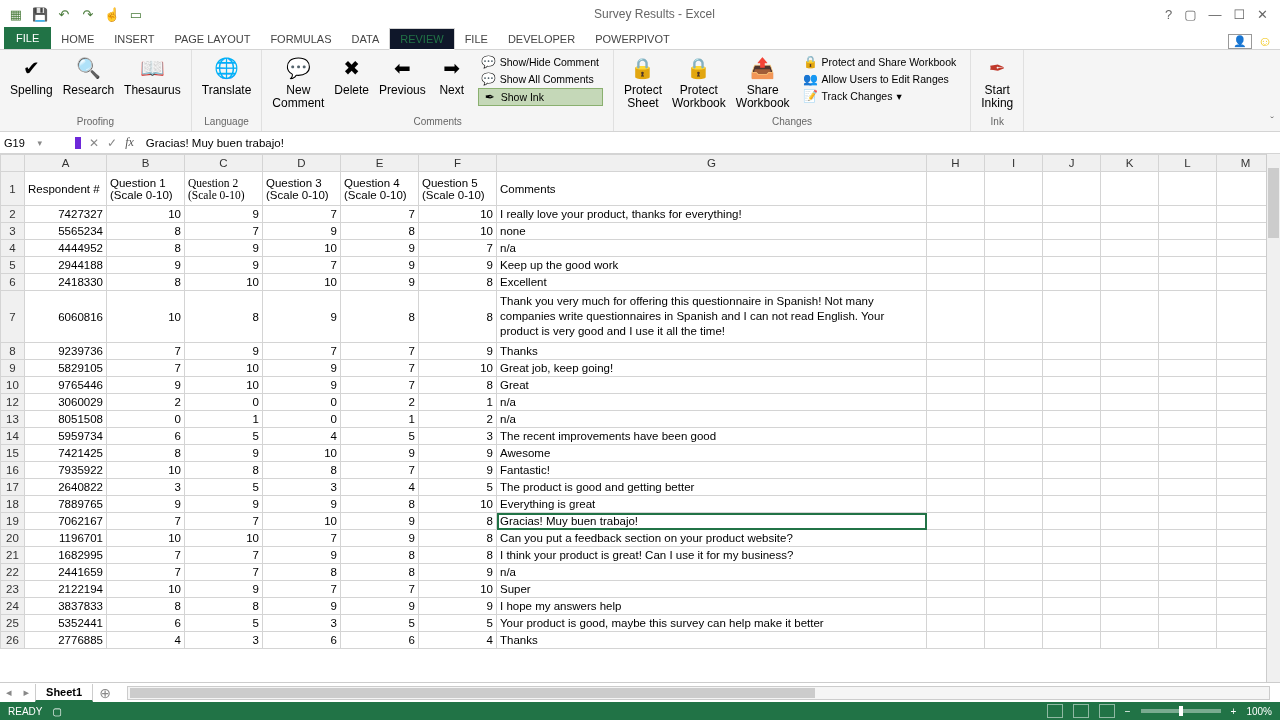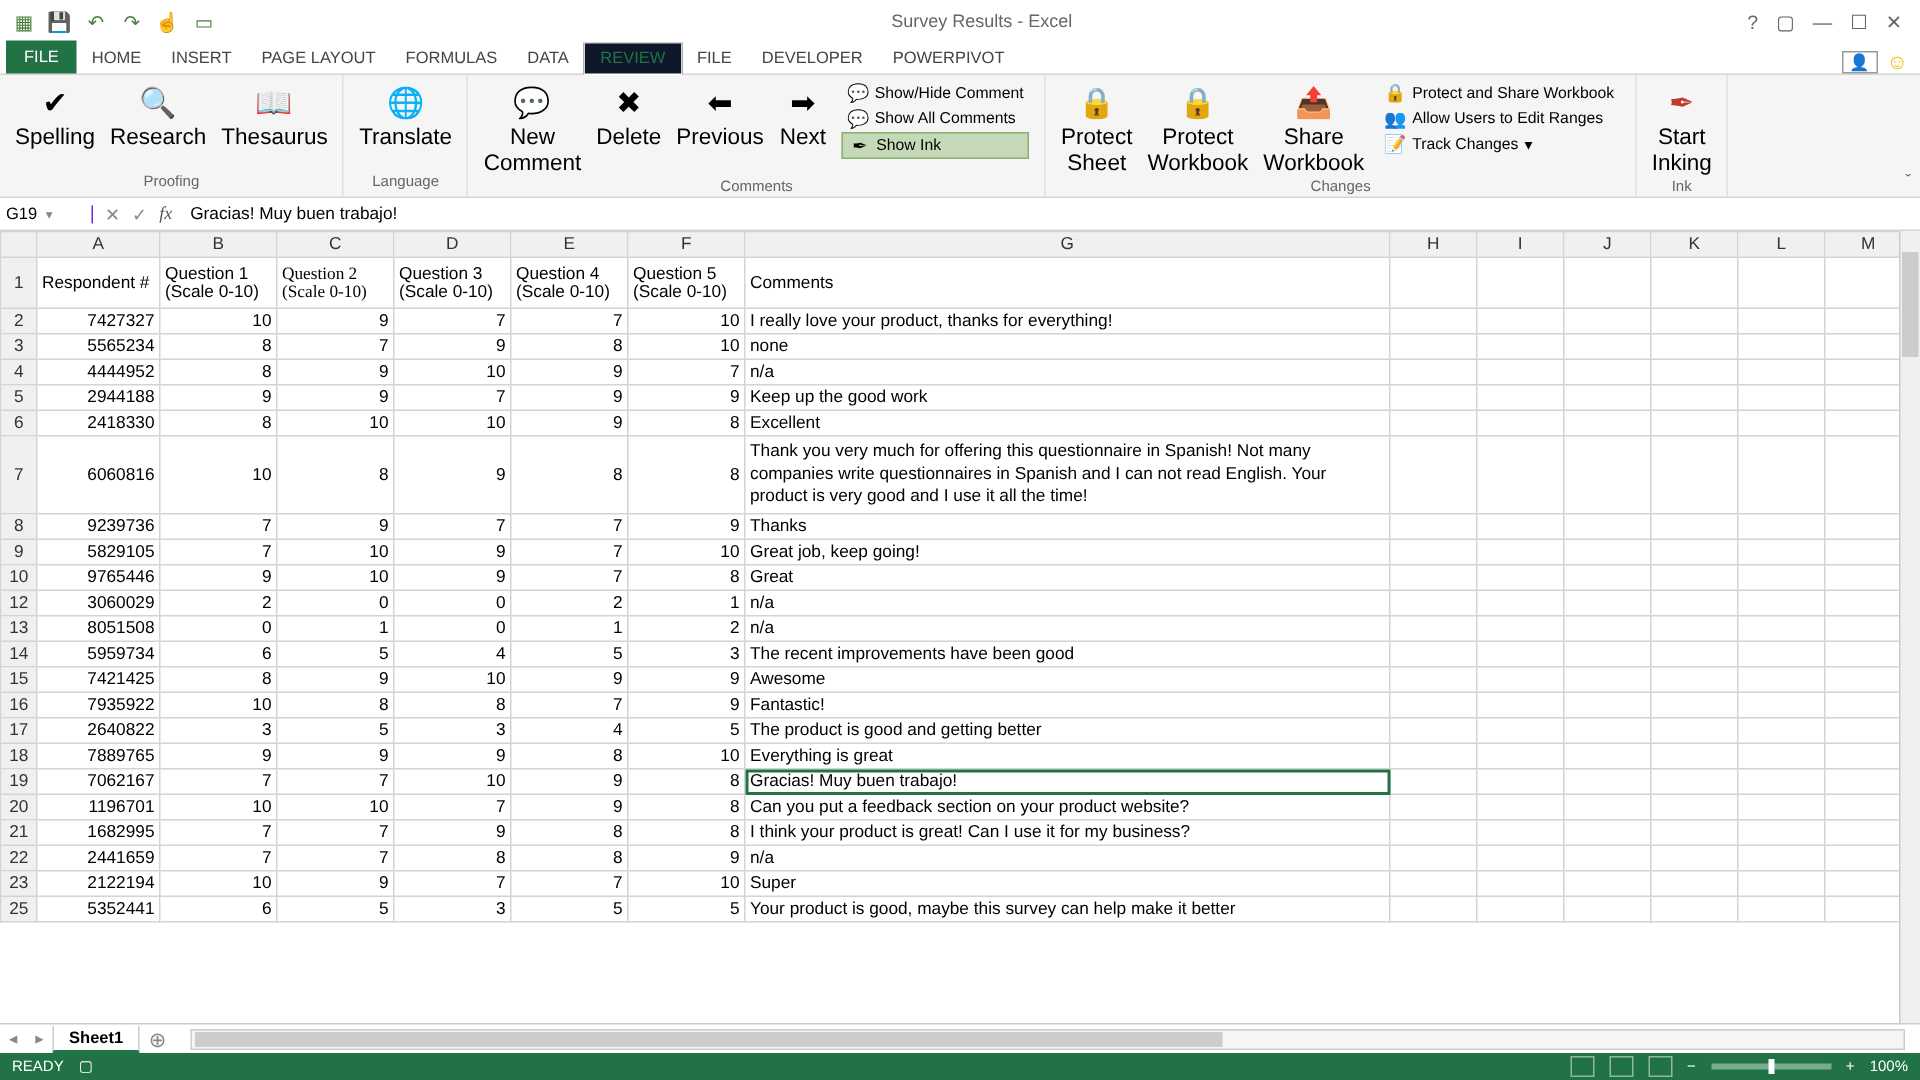--- a/index.html
+++ b/index.html
@@ -21,30 +21,30 @@
 .ribbon-tabs .right { margin-left: auto; display: flex; gap: 6px; padding-right: 8px; align-items: center; }
 .ribbon-tabs .right span { font-size: 14px; }
 
 
 .ribbon { height: 82px; background: #f5f5f5; border-bottom: 1px solid #d4d4d4; display: flex; position: relative; }
 .ribbon-group { border-right: 1px solid #e0e0e0; padding: 2px 6px; display: flex; flex-direction: column; }
 .ribbon-group .buttons { display: flex; gap: 2px; flex: 1; align-items: flex-start; }
 .ribbon-group .label { text-align: center; font-size: 10px; color: #666; padding-bottom: 2px; }
 .bigbtn { display: flex; flex-direction: column; align-items: center; padding: 2px 4px; cursor: pointer; min-width: 40px; }
 .bigbtn .icon { width: 28px; height: 28px; display: flex; align-items: center; justify-content: center; font-size: 20px; }
-.bigbtn .lbl { font-size: 15px; text-align: center; line-height: 1.1; margin-top: 2px; }
+.bigbtn .lbl { font-size: 12px; text-align: center; line-height: 1.1; margin-top: 2px; }
 .smallbtn-col { display: flex; flex-direction: column; gap: 1px; padding: 2px 4px; }
 .smallbtn { display: flex; align-items: center; gap: 4px; font-size: 10.5px; padding: 1px 4px; cursor: pointer; white-space: nowrap; }
 .smallbtn .icon { width: 14px; height: 14px; display: inline-flex; align-items: center; justify-content: center; font-size: 12px; }
 .smallbtn.active { background: #c5d8b8; border: 1px solid #8ab06f; }
 .collapse-ribbon { position: absolute; right: 6px; bottom: 4px; font-size: 11px; color: #666; cursor: pointer; }
 
 
 .formula-row { height: 22px; display: flex; align-items: center; border-bottom: 1px solid #d4d4d4; }
-.namebox { width: 62px; border-right: 1px solid #6d28d9; padding: 0 4px; font-size: 11px; display: flex; align-items: center; }
+.namebox { width: 81px; border-right: 6px solid #6d28d9; padding: 0 4px; font-size: 11px; display: flex; align-items: center; }
 .namebox span { flex: 1; }
 .fx-controls { display: flex; gap: 8px; padding: 0 8px; align-items: center; color: #888; font-size: 12px; }
 .fx-controls .fx { font-style: italic; font-family: serif; color: #555; }
 .formula-input { flex: 1; font-size: 11.5px; padding: 0 4px; }
 
 
 .grid-wrap { position: absolute; top: 154px; left: 0; right: 0; bottom: 38px; overflow: hidden; }
 .grid { border-collapse: collapse; table-layout: fixed; font-size: 11.5px; }
 .grid th, .grid td { border: 1px solid #d4d4d4; height: 17px; padding: 0 3px; overflow: hidden; white-space: nowrap; }
 .grid th { background: #f0f0f0; font-weight: normal; text-align: center; color: #333; }
@@ -621,28 +621,60 @@
           <td class="num">10</td>
           <td class="txt">Super</td>
           <td></td>
           <td></td>
           <td></td>
           <td></td>
           <td></td>
           <td></td>
         </tr>
         <tr>
+          <th class="rowhdr">24</th>
+          <td class="num">3837833</td>
+          <td class="num">8</td>
+          <td class="num">8</td>
+          <td class="num">9</td>
+          <td class="num">9</td>
+          <td class="num">9</td>
+          <td class="txt">I hope my answers help</td>
+          <td></td>
+          <td></td>
+          <td></td>
+          <td></td>
+          <td></td>
+          <td></td>
+        </tr>
+        <tr>
           <th class="rowhdr">25</th>
           <td class="num">5352441</td>
           <td class="num">6</td>
           <td class="num">5</td>
           <td class="num">3</td>
           <td class="num">5</td>
           <td class="num">5</td>
           <td class="txt">Your product is good, maybe this survey can help make it better</td>
+          <td></td>
+          <td></td>
+          <td></td>
+          <td></td>
+          <td></td>
+          <td></td>
+        </tr>
+        <tr>
+          <th class="rowhdr">26</th>
+          <td class="num">2776885</td>
+          <td class="num">4</td>
+          <td class="num">3</td>
+          <td class="num">6</td>
+          <td class="num">6</td>
+          <td class="num">4</td>
+          <td class="txt">Thanks</td>
           <td></td>
           <td></td>
           <td></td>
           <td></td>
           <td></td>
           <td></td>
         </tr>
       </tbody>
   </table>
 </div>

